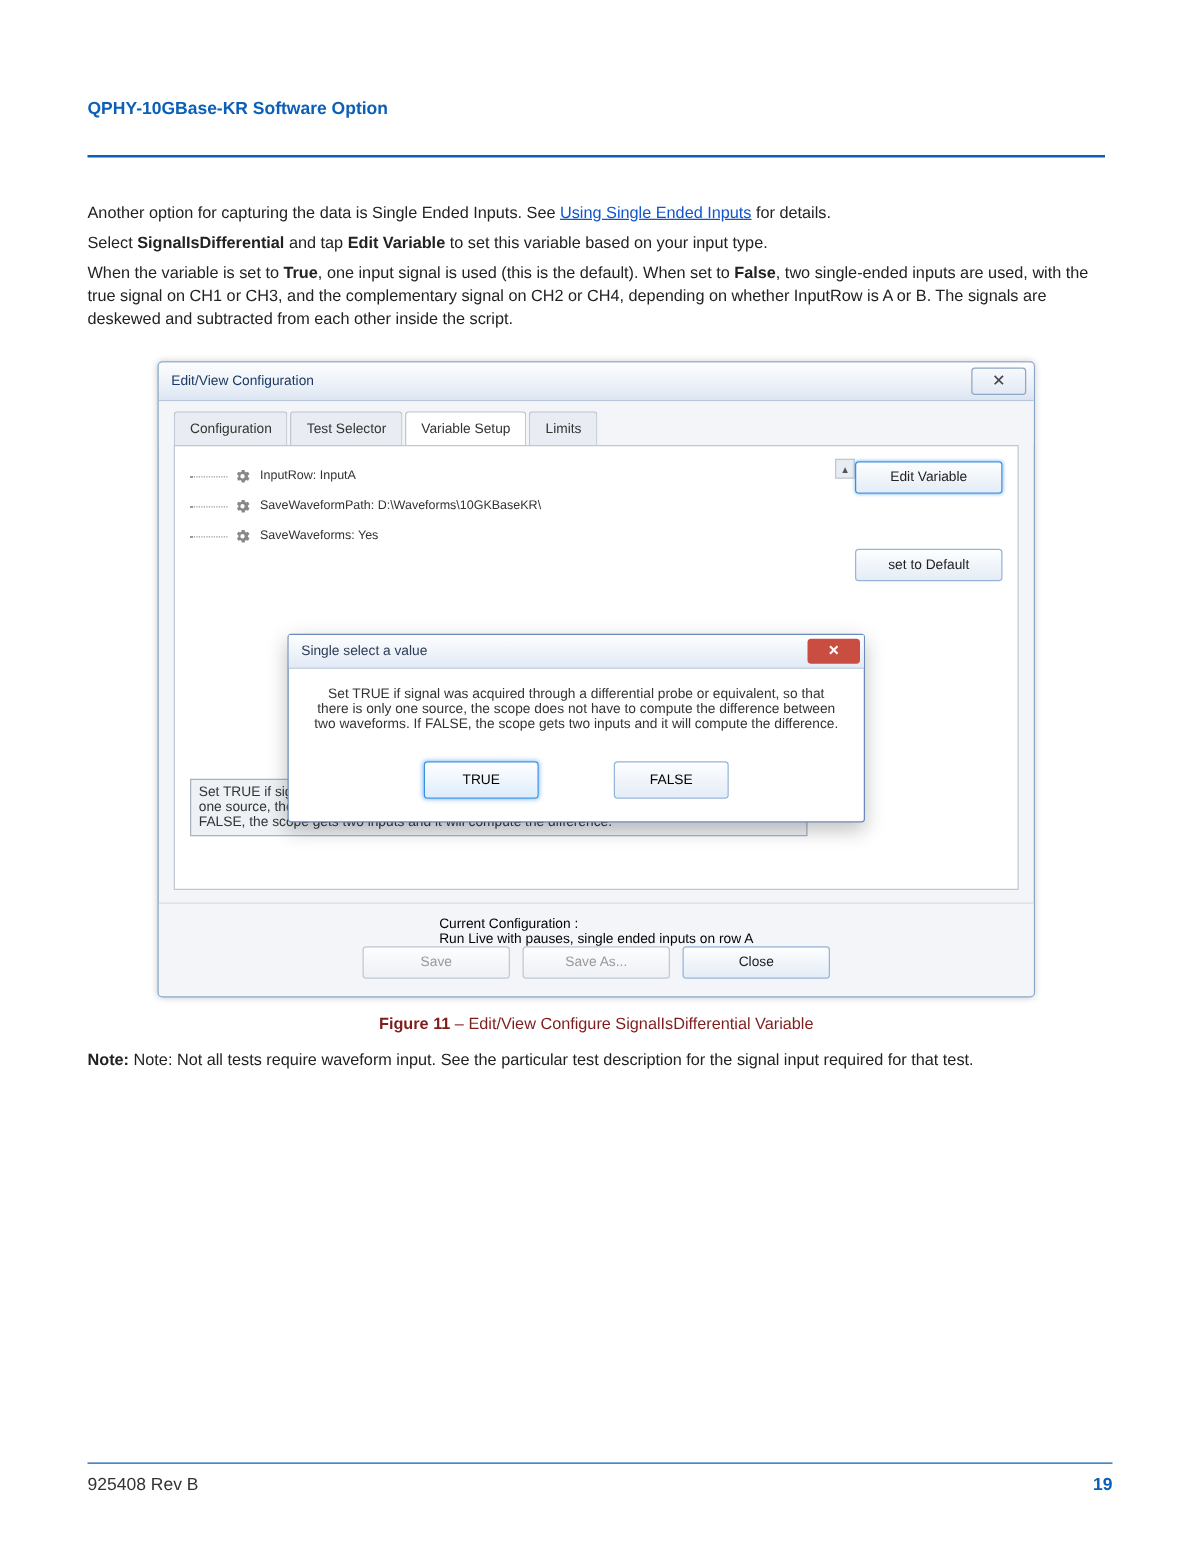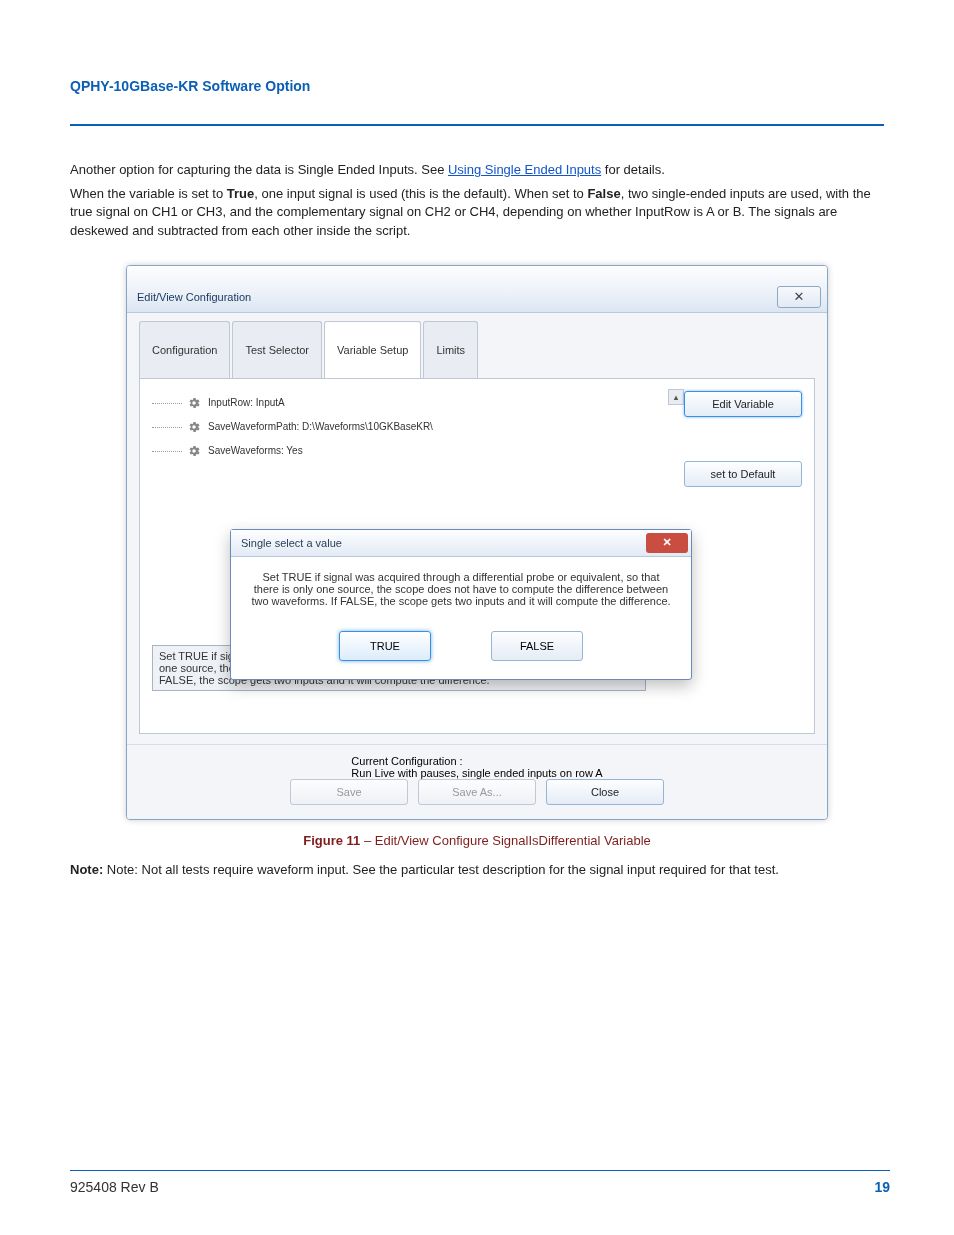--- a/index.html
+++ b/index.html
@@ -75,41 +75,41 @@
     background: #f3f5f8;
     position: relative;
   }
   .titlebar {
     display: flex;
     align-items: center;
     justify-content: space-between;
     background: linear-gradient(#fdfdff,#ecf1f8 60%,#dbe5f2);
     border-bottom: 1px solid #b9c7da;
     height: 30px;
-    padding: 16px 6px 0 10px;
+    padding: 0 6px 0 10px;
   }
   .titlebar-title { color: #1b3a63; }
   .winbtn {
     width: 42px; height: 20px;
     border: 1px solid #8ea7c5;
     border-radius: 3px;
     display: flex;align-items:center;justify-content:center;
     background: linear-gradient(#f6f9fd,#e2eaf5);
     color: #444;
     font-size: 13px;
   }
   .tabs {
     display:flex;
     padding: 8px 12px 0 12px;
     background: #f3f5f8;
   }
   .tab {
     border: 1px solid #bfc7d2;
     border-bottom: none;
-    padding: 22px 12px;
+    padding: 7px 12px;
     margin-right: 2px;
     background: #e9edf3;
     border-radius: 3px 3px 0 0;
     color: #333;
   }
   .tab.active { background:#fff; }
   .panel {
     border: 1px solid #bfc7d2;
     margin: 0 12px 10px 12px;
     background: #fff;
@@ -240,20 +240,23 @@
 <body>
 
 <div class="page">
   <div class="header-label">QPHY-10GBase-KR Software Option</div>
   <div class="header-bar"></div>
 
   <p class="body-text">
     <span>Another option for capturing the data is Single Ended Inputs. See </span><a href="#">Using Single Ended Inputs</a><span> for details.</span>
   </p>
   <p class="body-text">
+    <span>Select </span><strong>SignalIsDifferential</strong><span> and tap </span><strong>Edit Variable</strong><span> to set this variable based on your input type.</span>
+  </p>
+  <p class="body-text">
     <span>When the variable is set to </span><strong>True</strong><span>, one input signal is used (this is the default).</span><span> When set to </span><strong>False</strong><span>, two single-ended inputs are used, with the true signal on CH1 or CH3, and the complementary signal on CH2 or CH4, depending on whether InputRow is A or B. The signals are deskewed and subtracted from each other inside the script.</span>
   </p>
 
   <div class="shot-wrap">
     <div class="titlebar">
       <span class="titlebar-title">Edit/View Configuration</span>
       <div class="winbtn">✕</div>
     </div>
 
     <div class="tabs">

